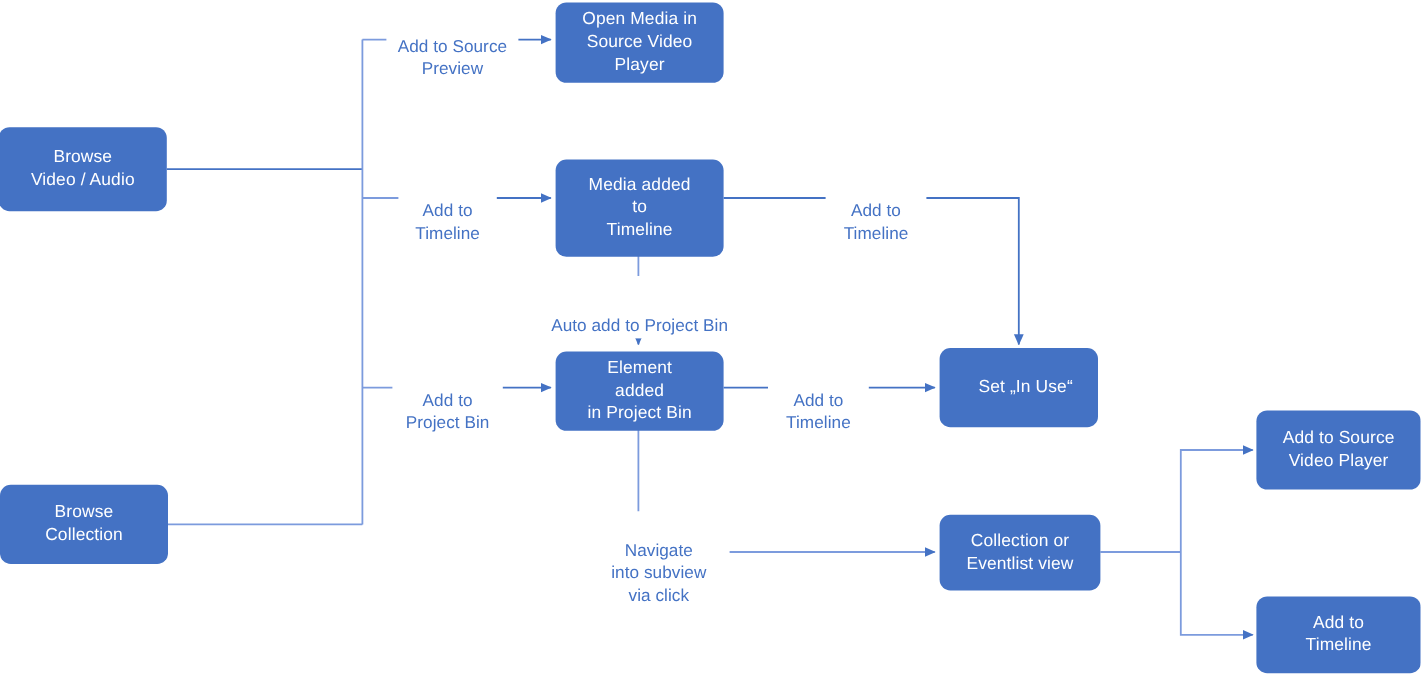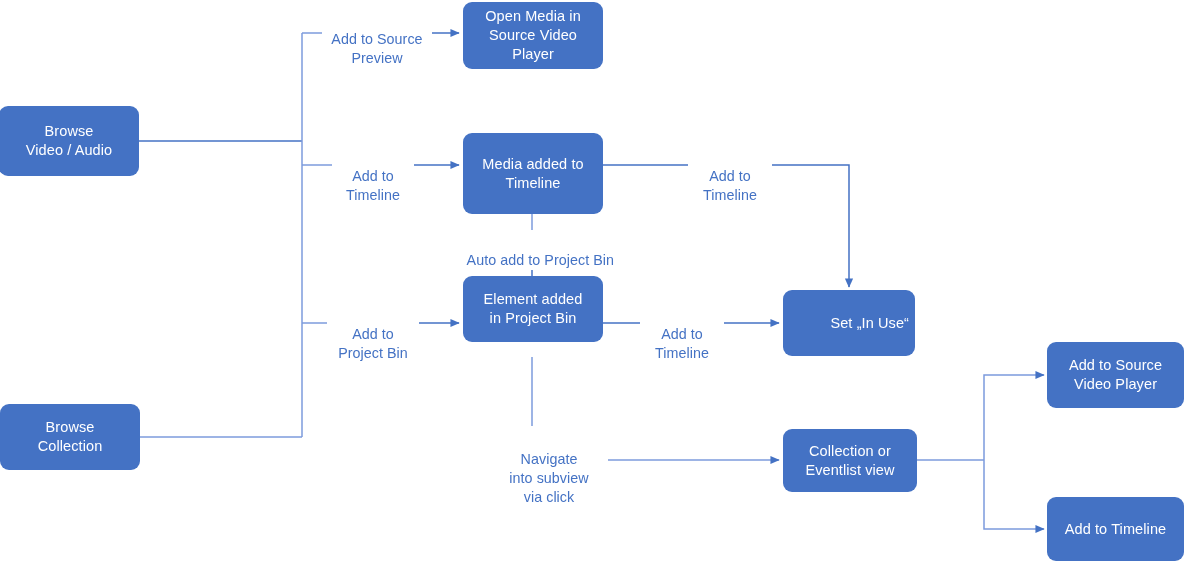--- a/index.html
+++ b/index.html
@@ -32,21 +32,21 @@
     color: #ffffff;
     border-radius: 9px;
     display: flex;
     align-items: center;
     justify-content: center;
     text-align: center;
     line-height: 1.30;
     font-size: 14.5px;
     letter-spacing: 0.1px;
     box-sizing: border-box;
-    padding: 2px 6px;
+    padding: 2px 21px;
     white-space: pre-line;
     z-index: 3;
   }
   .edge-label {
     position: absolute;
     color: #4472C4;
     font-size: 14.3px;
     line-height: 1.34;
     text-align: center;
     white-space: pre-line;
@@ -115,21 +115,21 @@
     <span>Open Media in
 Source Video
 Player</span>
   </div>
 
   <div class="node" style="left:463px; top:133px; width:140px; height:81px;">
     <span>Media added to
 Timeline</span>
   </div>
 
-  <div class="node" style="left:463px; top:276px; width:140px; height:66px;justify-content:center;">
+  <div class="node" style="left:463px; top:293px; width:140px; height:66px;justify-content:center;">
     <span>Element added
 in Project Bin</span>
   </div>
 
   <div class="node" style="left:783px; top:290px; width:132px; height:66px;justify-content:flex-end;">
     <span>Set „In Use“</span>
   </div>
 
   <div class="node" style="left:0px; top:404px; width:140px; height:66px;">
     <span>Browse
@@ -158,21 +158,21 @@
   <div class="edge-label" style="left:332px; top:148px; width:82px;">
     <span>Add to
 Timeline</span>
   </div>
 
   <div class="edge-label" style="left:688px; top:148px; width:84px;">
     <span>Add to
 Timeline</span>
   </div>
 
-  <div class="edge-label" style="left:452px; top:232px; width:162px;text-align:right;">
+  <div class="edge-label" style="left:452px; top:244px; width:162px;">
     <span>Auto add to Project Bin</span>
   </div>
 
   <div class="edge-label" style="left:327px; top:306px; width:92px;">
     <span>Add to
 Project Bin</span>
   </div>
 
   <div class="edge-label" style="left:640px; top:306px; width:84px;">
     <span>Add to

